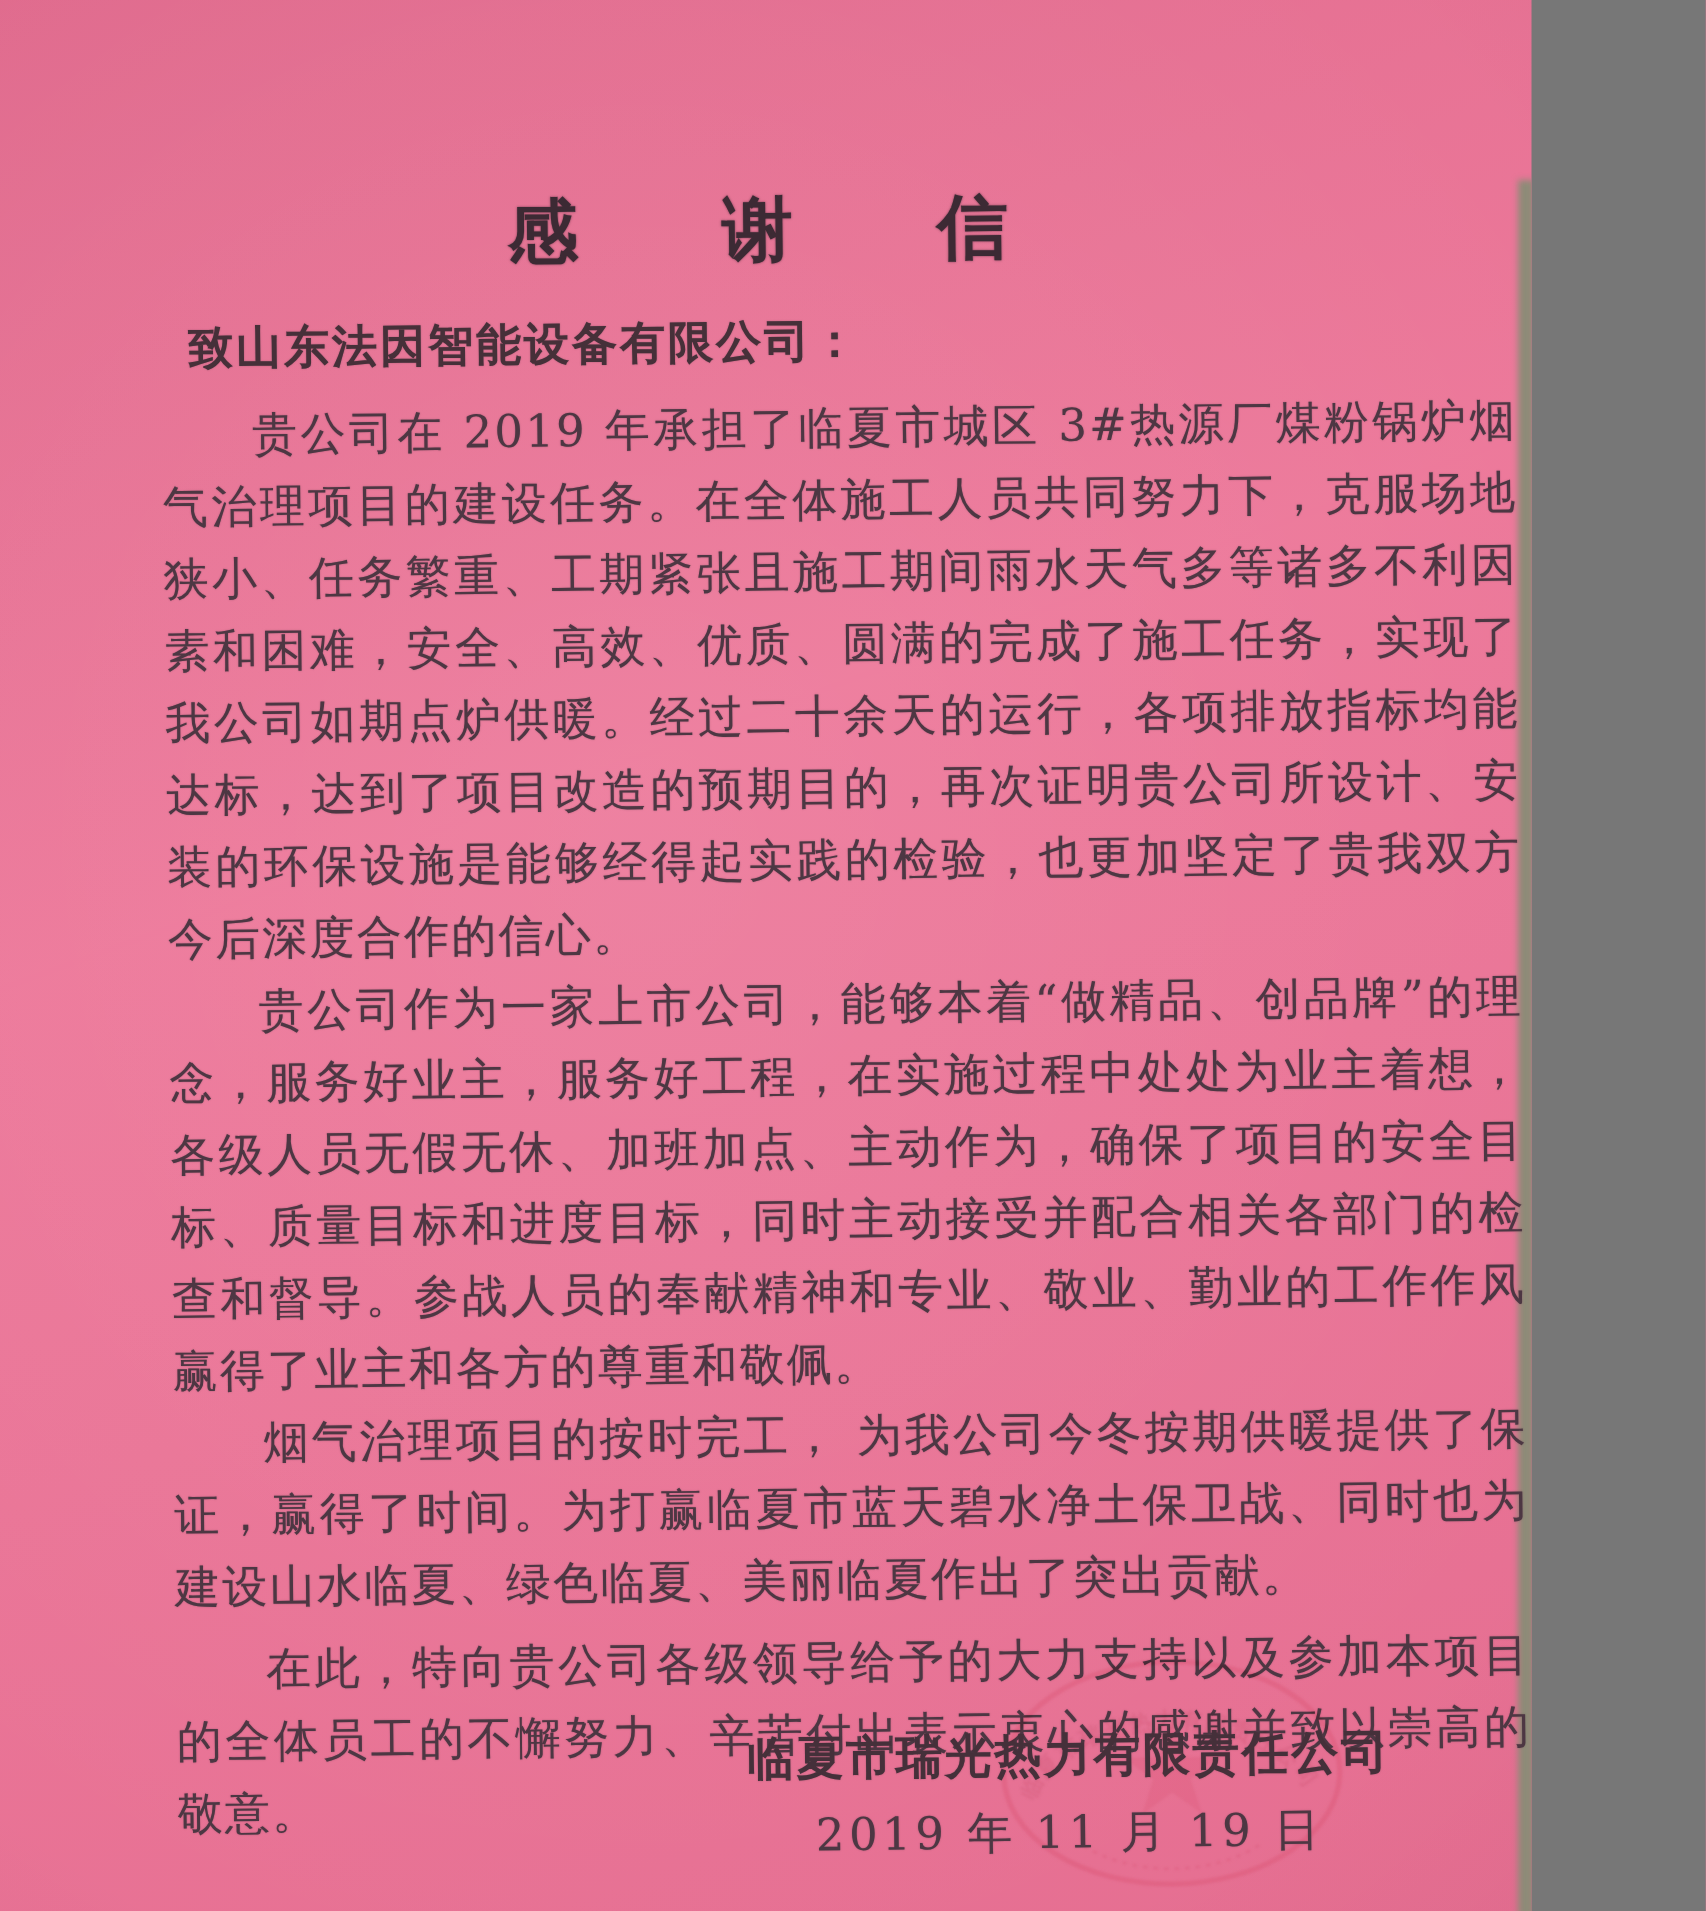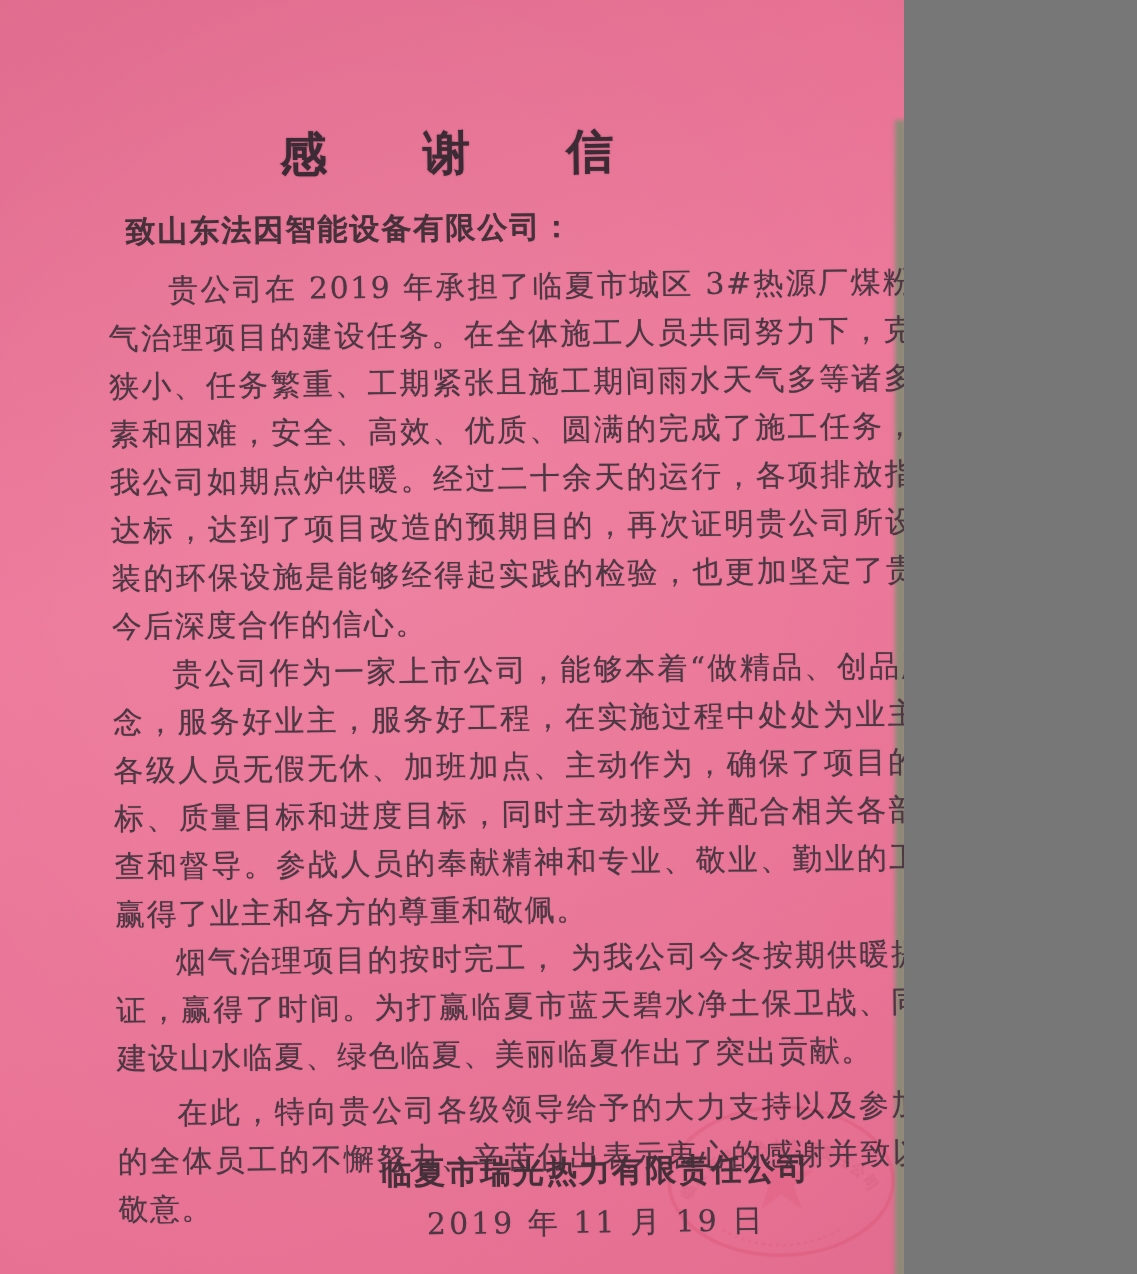--- a/index.html
+++ b/index.html
@@ -2,21 +2,21 @@
 <html><head>
 <meta charset="utf-8">
 <style>
   html, body {
     margin: 0;
     padding: 0;
     background: #777;
   }
   .photo {
     position: relative;
-    width: 904px;
+    width: 1021px;
     height: 1274px;
     overflow: hidden;
     background:
       radial-gradient(ellipse 130% 110% at 42% 45%, rgba(255,255,255,0.07) 0%, rgba(255,255,255,0.0) 55%, rgba(60,0,25,0.10) 100%),
       linear-gradient(160deg, rgba(120,40,70,0.10) 0%, rgba(255,255,255,0.04) 40%, rgba(120,40,70,0.06) 100%),
       #ec7396;
     font-family: "DejaVu Serif", "Liberation Serif", serif;
   }
   
   .backdrop-edge {

